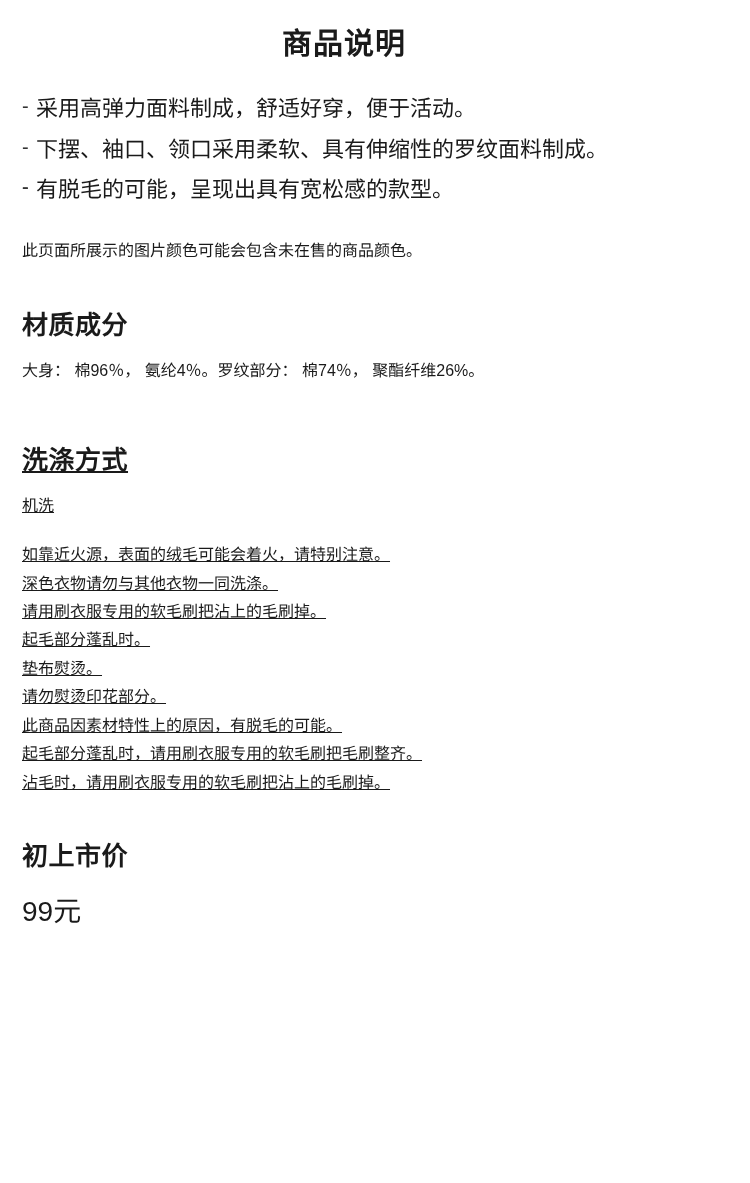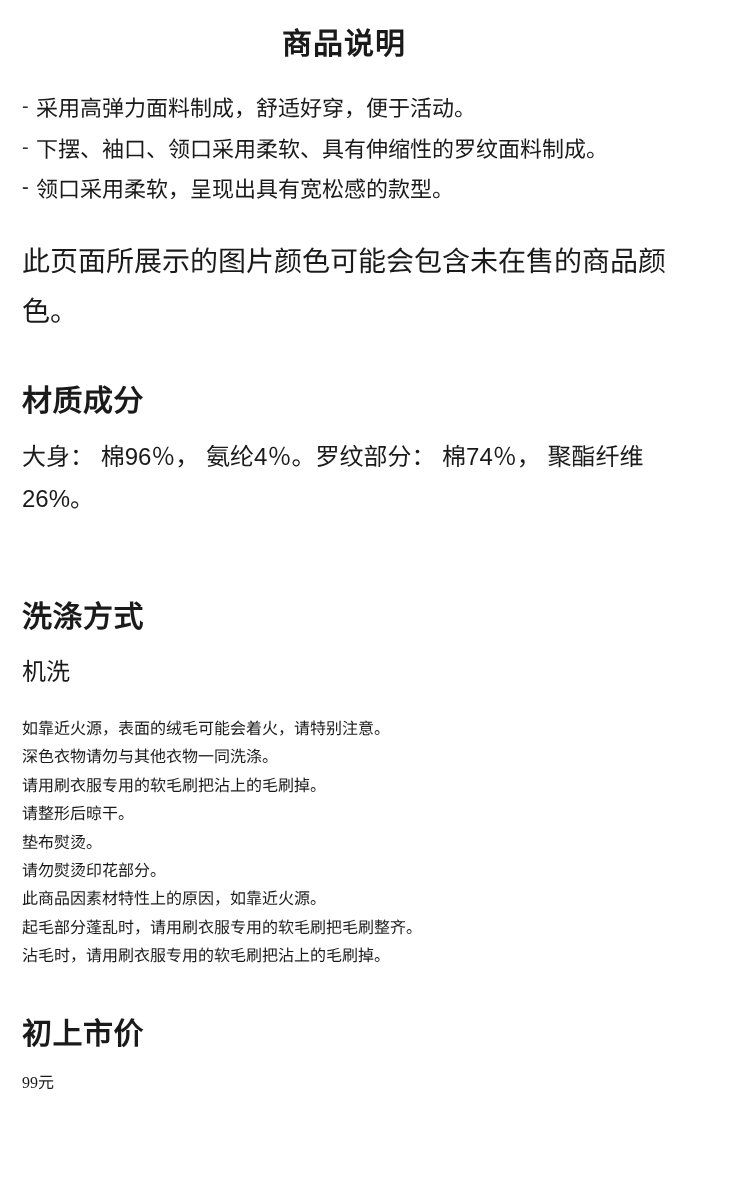--- a/index.html
+++ b/index.html
@@ -39,58 +39,58 @@
     padding-left: 14px;
   }
   .bullet-list li .dash {
     position: absolute;
     left: 0;
     top: -1px;
     font-size: 20px;
     color: #333;
   }
   .note-paragraph {
-    font-size: 28px;
+    font-size: 16px;
     line-height: 1.8;
     margin: 26px 0 0 0;
   }
   .section {
     margin-top: 38px;
   }
   .section.tight {
-    margin-top: 42px;
+    margin-top: 24px;
+    text-decoration: underline;
   }
   .section-heading {
-    font-size: 30px;
+    font-size: 26px;
     font-weight: 700;
     margin: 0 0 16px 0;
     letter-spacing: 0.5px;
   }
   .body-text {
-    font-size: 24px;
+    font-size: 16px;
     line-height: 1.75;
     margin: 0;
   }
   .small-text {
-    font-size: 24px;
+    font-size: 16px;
     line-height: 1.7;
     margin: 0;
   }
   .lines {
     margin: 22px 0 0 0;
   }
   .lines .line {
     font-size: 16px;
     line-height: 1.78;
   }
   .price-text {
-    font-size: 16px;
+    font-size: 28px;
     line-height: 1.7;
     margin: 0;
-    font-family: Liberation Serif, serif;
   }
   .spacer-lg { height: 30px; }
 </style>
 </head>
 <body>
 
 <div class="page">
 
   <h1 class="doc-title">商品说明</h1>
 
@@ -101,44 +101,44 @@
     </li>
     <li>
       <span class="dash">-</span>
       <span>下摆、袖口、领口采用柔软、具有伸缩性的罗纹面料制成。</span>
     </li>
     <li>
       <span class="dash">-</span>
     </li>
     <li>
       <span class="dash">-</span>
-      <span>领口采用柔软，呈现出具有宽松感的款型。</span>
+      <span>有脱毛的可能，呈现出具有宽松感的款型。</span>
     </li>
   </ul>
 
   <p class="note-paragraph">此页面所展示的图片颜色可能会包含未在售的商品颜色。</p>
 
   <div class="section">
     <h2 class="section-heading">材质成分</h2>
     <p class="body-text">大身： 棉96％， 氨纶4％。罗纹部分： 棉74％， 聚酯纤维26%。</p>
   </div>
 
   <div class="spacer-lg"></div>
 
   <div class="section tight">
     <h2 class="section-heading">洗涤方式</h2>
     <p class="small-text">机洗</p>
     <div class="lines">
       <div class="line">如靠近火源，表面的绒毛可能会着火，请特别注意。</div>
       <div class="line">深色衣物请勿与其他衣物一同洗涤。</div>
       <div class="line">请用刷衣服专用的软毛刷把沾上的毛刷掉。</div>
-      <div class="line">请整形后晾干。</div>
+      <div class="line">起毛部分蓬乱时。</div>
       <div class="line">垫布熨烫。</div>
       <div class="line">请勿熨烫印花部分。</div>
-      <div class="line">此商品因素材特性上的原因，如靠近火源。</div>
+      <div class="line">此商品因素材特性上的原因，有脱毛的可能。</div>
       <div class="line">起毛部分蓬乱时，请用刷衣服专用的软毛刷把毛刷整齐。</div>
       <div class="line">沾毛时，请用刷衣服专用的软毛刷把沾上的毛刷掉。</div>
     </div>
   </div>
 
   <div class="section">
     <h2 class="section-heading">初上市价</h2>
     <p class="price-text">99元</p>
   </div>
 

